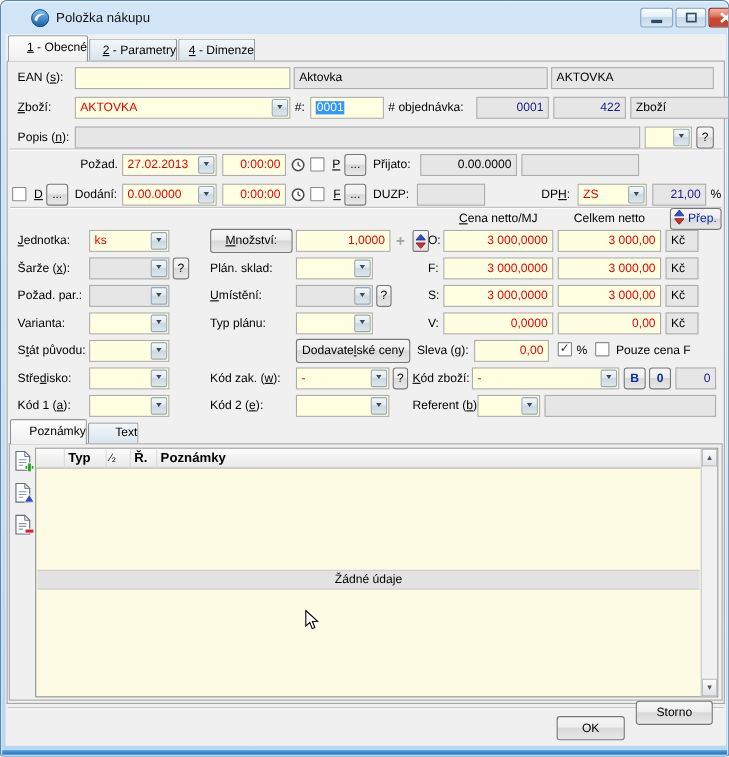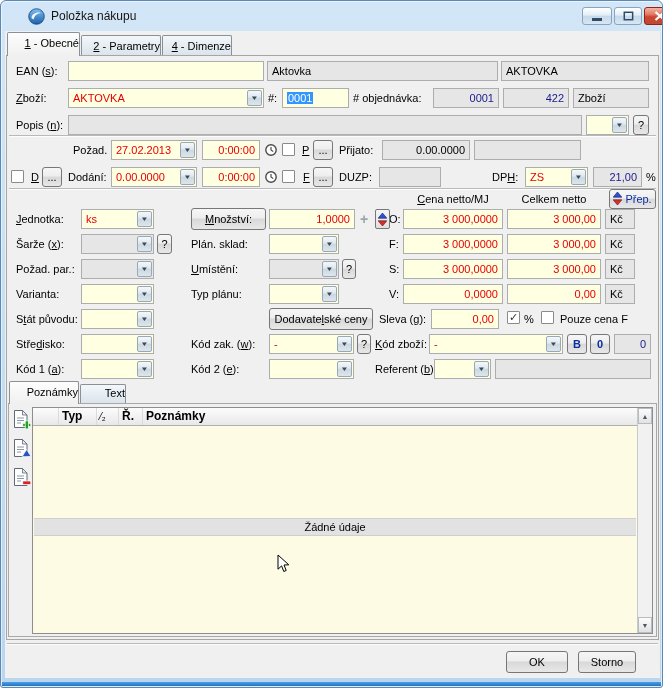--- a/index.html
+++ b/index.html
@@ -122,21 +122,21 @@
         <span>▼</span>
       </span></div>
   <div class="lbl" style="left:267px;top:87px">#:</div>
   <div class="fld yellow" style="left:281px;top:87px;width:67px">
     <span class="sel">0001</span></div>
   <div class="lbl" style="left:352px;top:87px"># objednávka:</div>
   <div class="fld gray num navy" style="left:432px;top:87px;width:66px">
     <span>0001</span></div>
   <div class="fld gray num navy" style="left:502px;top:87px;width:66px">
     <span>422</span></div>
-  <div class="fld gray" style="left:572px;top:87px;width:76px">
+  <div class="fld gray" style="left:572px;top:87px;width:91px">
     <span>Zboží</span></div>
 
   <div class="lbl" style="left:15px;top:114px">Popis (<u>n</u>):</div>
   <div class="fld gray" style="left:67px;top:114px;width:514px">
     <span></span></div>
   <div class="fld yellow combo" style="left:585px;top:114px;width:43px">
     <span></span>
     <span class="dd">
         <span>▼</span>
       </span></div>
@@ -411,21 +411,21 @@
         </div>
       <div class="sbtn" style="bottom:0">
         <span>▼</span>
         </div>
     </div>
   </div>
 
   <div class="sep" style="top:642px;left:6px;width:651px"></div>
   <div class="btn" style="left:505px;top:650px;width:62px;height:22px;line-height:20px">
     <span>OK</span></div>
-  <div class="btn" style="left:577px;top:650px;width:58px;height:22px;line-height:20px">
+  <div class="btn" style="left:577px;top:636px;width:70px;height:22px;line-height:20px">
     <span>Storno</span></div>
 
   <div class="bottomline"></div>
 
   <svg class="cursor" style="left:276px;top:553px" width="13" height="20" viewBox="0 0 13 20">
     <path d="M1 1 L1 15.2 L4.6 11.9 L6.8 17.5 L9.2 16.5 L7 11 L11.8 10.8 Z" fill="#ffffff" stroke="#000000" stroke-width="1"></path>
     </svg>
 </div>
 
 </body></html>

